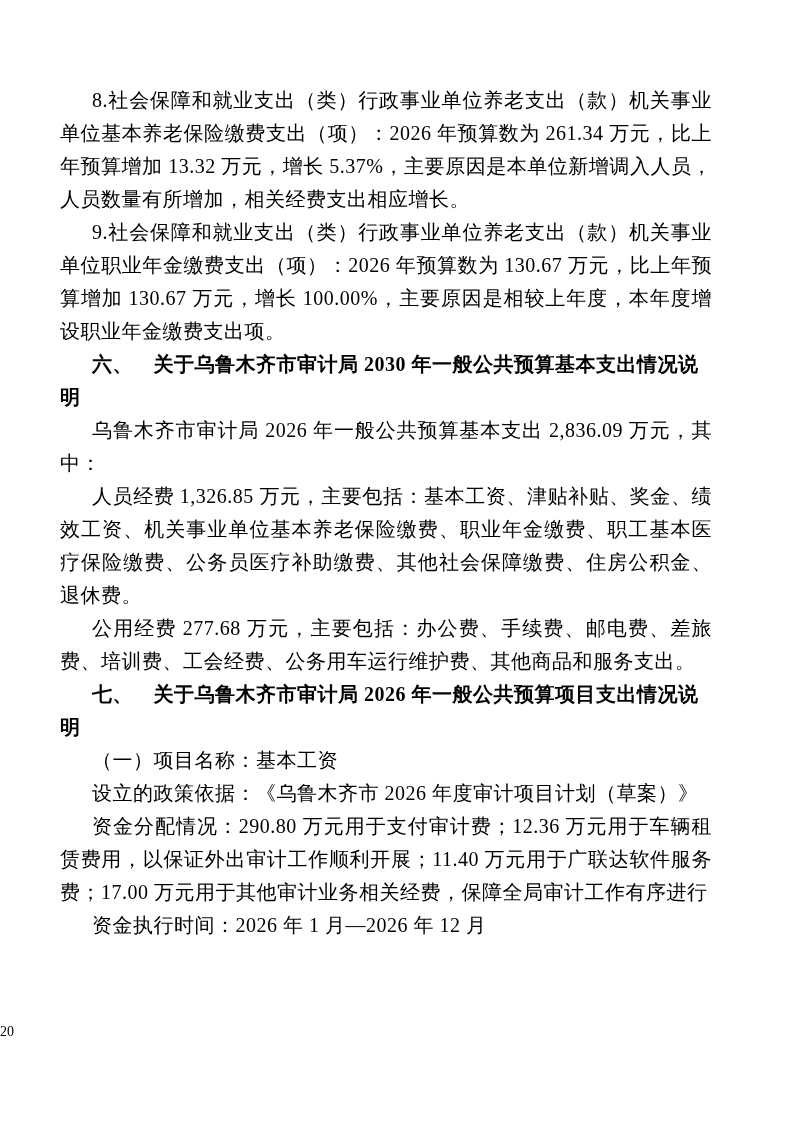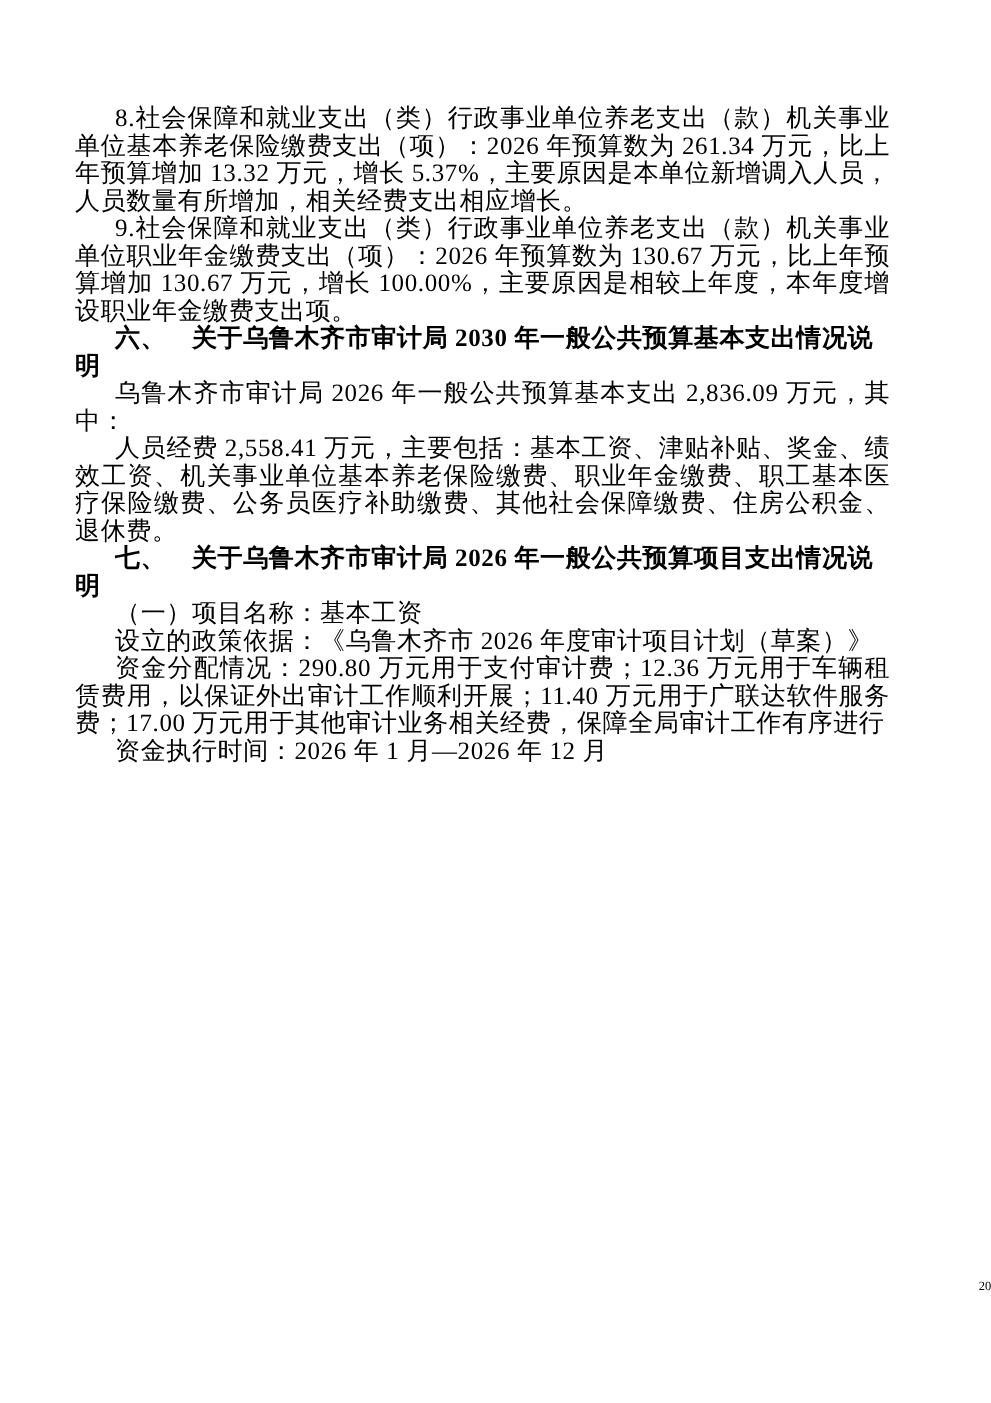--- a/index.html
+++ b/index.html
@@ -20,51 +20,52 @@
   .content {
     position: absolute;
     left: 60px;
     top: 84px;
     width: 652px;
   }
   .content p {
     margin: 0;
     padding: 0;
     font-size: 20px;
-    line-height: 22px;
+    line-height: 33px;
     text-align: justify;
     text-indent: 1.6em;
     letter-spacing: 0.5px;
     word-break: break-all;
   }
   .content p.heading {
     font-weight: bold;
     text-align: left;
   }
   .page-number {
     position: absolute;
     left: 0;
     top: 1024px;
     width: 100%;
-    text-align: right;
-    font-size: 10px;
+    text-align: left;
+    font-size: 14px;
     color: #000000;
     font-family: "Liberation Serif", "DejaVu Serif", serif;
   }
 </style>
 </head>
 <body>
 
 <div class="page">
   <div class="content">
     <p class="body">8.社会保障和就业支出（类）行政事业单位养老支出（款）机关事业单位基本养老保险缴费支出（项）：2026 年预算数为 261.34 万元，比上年预算增加 13.32 万元，增长 5.37%，主要原因是本单位新增调入人员，人员数量有所增加，相关经费支出相应增长。</p>
     <p class="body">9.社会保障和就业支出（类）行政事业单位养老支出（款）机关事业单位职业年金缴费支出（项）：2026 年预算数为 130.67 万元，比上年预算增加 130.67 万元，增长 100.00%，主要原因是相较上年度，本年度增设职业年金缴费支出项。</p>
     <p class="heading">六、　关于乌鲁木齐市审计局 2030 年一般公共预算基本支出情况说明</p>
     <p class="body">乌鲁木齐市审计局 2026 年一般公共预算基本支出 2,836.09 万元，其中：</p>
-    <p class="body">人员经费 2,558.41 万元，主要包括：基本工资、津贴补贴、奖金、绩效工资、机关事业单位基本养老保险缴费、职业年金缴费、职工基本医疗保险缴费、公务员医疗补助缴费、其他社会保障缴费、住房公积金、退休费。</p>
+    <p class="body">人员经费 1,326.85 万元，主要包括：基本工资、津贴补贴、奖金、绩效工资、机关事业单位基本养老保险缴费、职业年金缴费、职工基本医疗保险缴费、公务员医疗补助缴费、其他社会保障缴费、住房公积金、退休费。</p>
+    <p class="body">公用经费 277.68 万元，主要包括：办公费、手续费、邮电费、差旅费、培训费、工会经费、公务用车运行维护费、其他商品和服务支出。</p>
     <p class="heading">七、　关于乌鲁木齐市审计局 2026 年一般公共预算项目支出情况说明</p>
     <p class="body">（一）项目名称：基本工资</p>
     <p class="body">设立的政策依据：《乌鲁木齐市 2026 年度审计项目计划（草案）》</p>
     <p class="body">资金分配情况：290.80 万元用于支付审计费；12.36 万元用于车辆租赁费用，以保证外出审计工作顺利开展；11.40 万元用于广联达软件服务费；17.00 万元用于其他审计业务相关经费，保障全局审计工作有序进行</p>
     <p class="body">资金执行时间：2026 年 1 月—2026 年 12 月</p>
 
   </div>
   <div class="page-number">20</div>
 </div>
 

